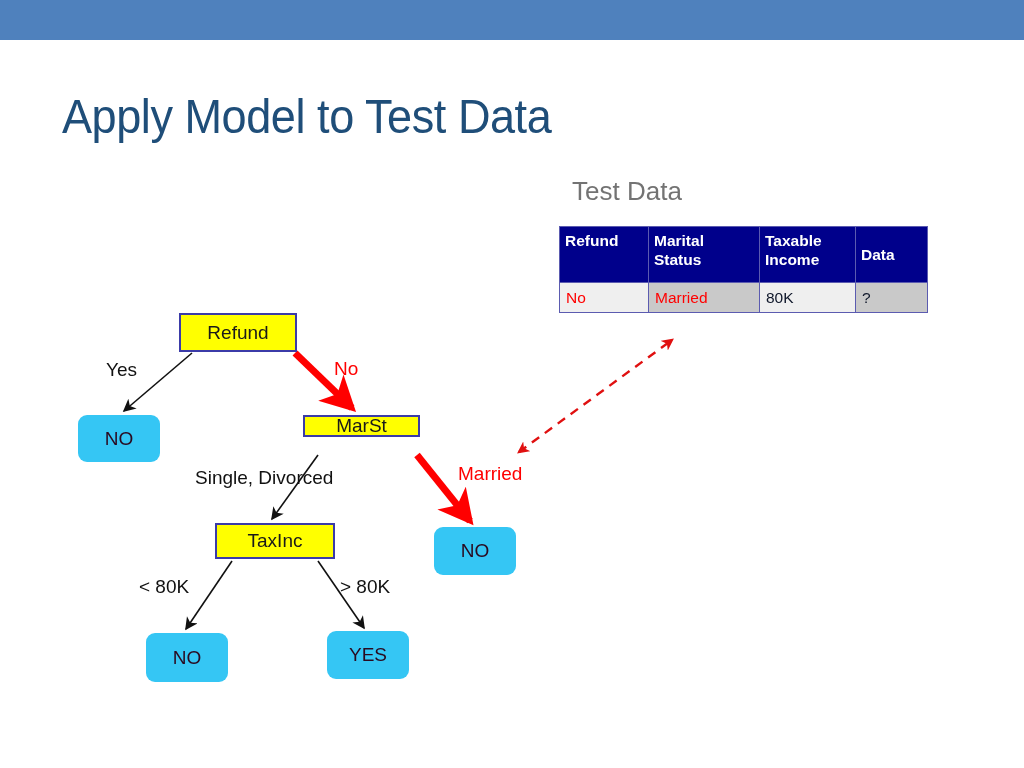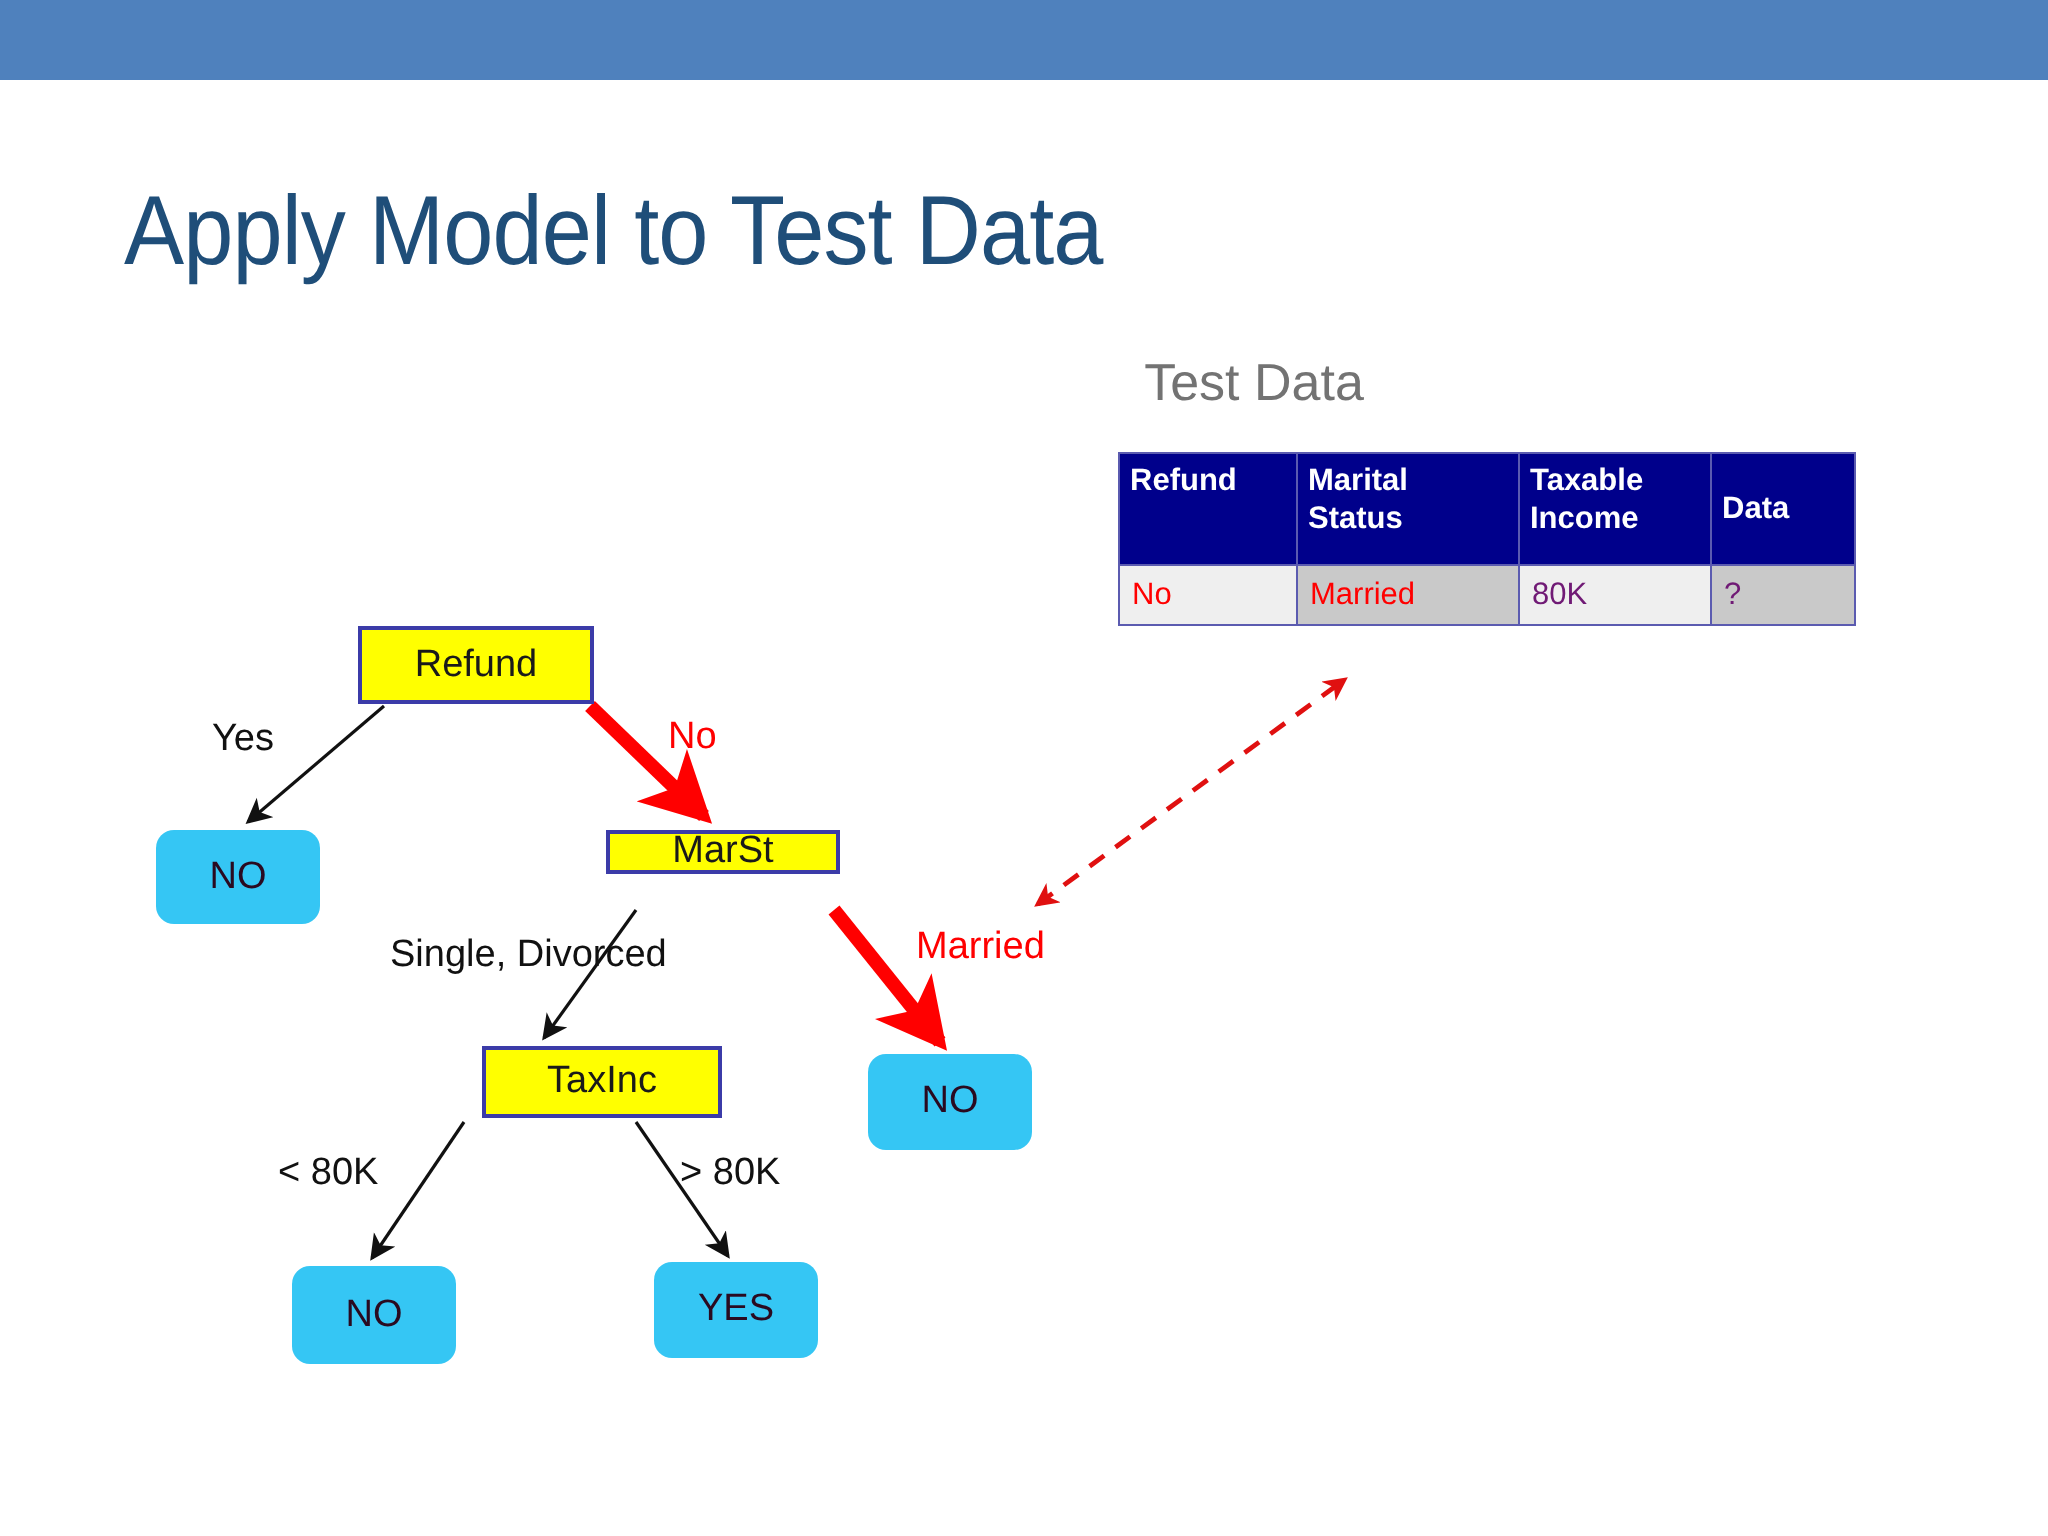--- a/index.html
+++ b/index.html
@@ -85,21 +85,21 @@
     font-size: 15.5px;
     line-height: 19px;
     height: 30px;
     padding: 2px 6px;
     vertical-align: middle;
     box-sizing: border-box;
   }
   td.cell-lite { background: #EFEFEF; }
   td.cell-dark { background: #C9C9C9; }
   .val-red { color: #FF0000; }
-  .val-black { color: #701a75; }
+  .val-black { color: #0f172a; }
 
   .c-refund { width: 89px; }
   .c-marital { width: 111px; }
   .c-income  { width: 96px; }
   .c-cheat   { width: 72px; }
 
   
   .node-internal {
     position: absolute;
     background: #FFFF00;
@@ -118,21 +118,21 @@
     color: #2A0A20;
     font-size: 19px;
     display: flex;
     align-items: center;
     justify-content: center;
     box-sizing: border-box;
   }
 
   #node-refund { left: 179px; top: 313px; width: 118px;  height: 39px; }
   #node-marst  { left: 303px; top: 415px; width: 117px;  height: 22px; }
-  #node-taxinc { left: 215px; top: 523px; width: 120px;  height: 36px; margin-left: 26px; }
+  #node-taxinc { left: 215px; top: 523px; width: 120px;  height: 36px; }
 
   #leaf-no-yes      { left: 78px;  top: 415px; width: 82px; height: 47px; }
   #leaf-no-married  { left: 434px; top: 527px; width: 82px; height: 48px; }
   #leaf-no-lt80k    { left: 146px; top: 633px; width: 82px; height: 49px; }
   #leaf-yes-gt80k   { left: 327px; top: 631px; width: 82px; height: 48px; }
 
   
   .edge-label {
     position: absolute;
     font-size: 19px;

